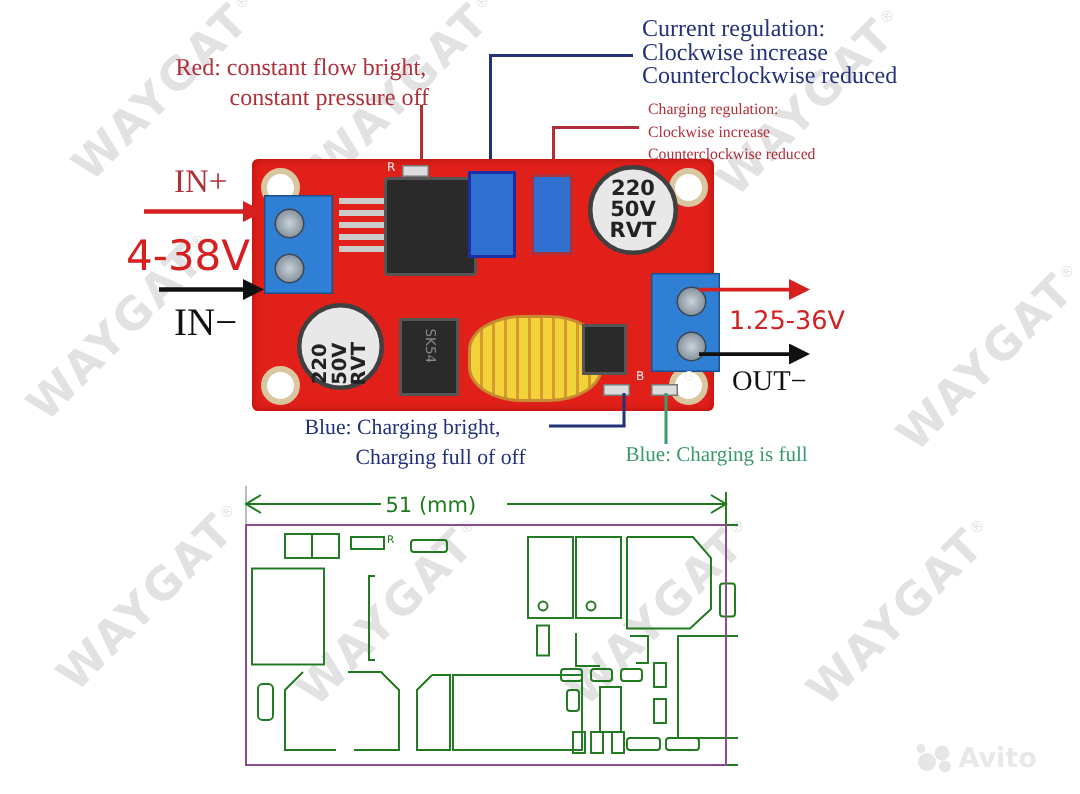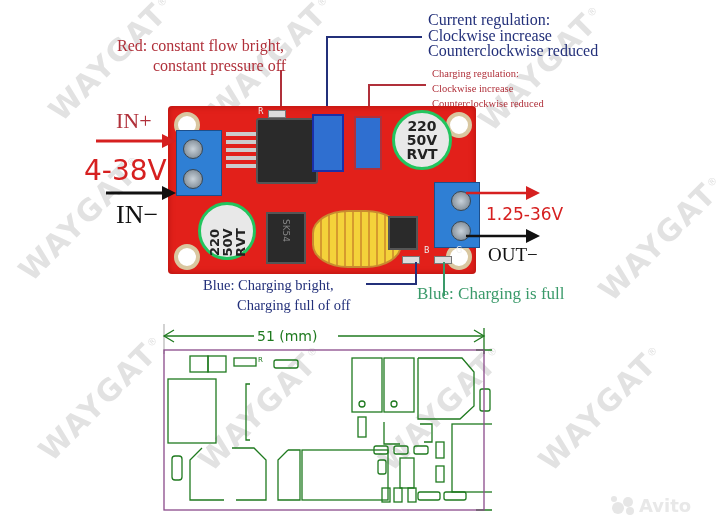--- a/index.html
+++ b/index.html
@@ -9,21 +9,21 @@
   .wm sup { font-size:10px; font-weight:normal; }
   .note { position:absolute; font-family:"Liberation Serif", serif; white-space:nowrap; }
   .red { color:#b0303a; }
   .navy { color:#23307a; }
   .green { color:#3a9a6a; }
   .lbl { position:absolute; font-family:"Liberation Serif", serif; color:#111; white-space:nowrap; }
   .pcb { position:absolute; left:168px; top:106px; width:308px; height:168px; background:#e2201a; border-radius:4px; box-shadow: inset 0 0 6px rgba(120,0,0,.5); }
   .hole { position:absolute; width:18px; height:18px; border-radius:50%; background:#fff; border:4px solid #d9c7a0; }
   .term { position:absolute; background:#2f7fd4; border:1px solid #1c4f8c; }
   .screw { position:absolute; width:18px; height:18px; border-radius:50%; background:radial-gradient(#c9d2da,#6d7a86); border:1px solid #3a4752; }
-  .cap { position:absolute; border-radius:50%; background:#e8e8e8; border:3px solid #22c55e; font-family:"DejaVu Sans", sans-serif; font-weight:bold; color:#222; text-align:center; line-height:1; }
+  .cap { position:absolute; border-radius:50%; background:#e8e8e8; border:3px solid #404040; font-family:"DejaVu Sans", sans-serif; font-weight:bold; color:#222; text-align:center; line-height:1; }
   .chip { position:absolute; background:#2a2a2a; border:2px solid #555; }
   .pot { position:absolute; background:#2f6fd0; }
   .coil { position:absolute; border-radius:40%; background:repeating-linear-gradient(90deg,#f4d23a 0 6px,#d69a2e 6px 8px); border:2px solid #c88a30; }
   .smd { position:absolute; background:#ddd; border:1px solid #777; }
   .line { position:absolute; }
   .draw { position:absolute; left:162px; top:324px; width:330px; height:196px; }
 </style>
 </head>
 <body>
 
@@ -134,21 +134,21 @@
   </svg>
 <div class="lbl" style="left:488px;top:244px;font-size:19px;">OUT−</div>
 
 <div class="line" style="left:415px;top:262px;width:2px;height:22px;background:#23307a;"></div>
 <div class="line" style="left:366px;top:283px;width:51px;height:2px;background:#23307a;"></div>
 <div class="note navy" style="left:203px;top:275px;font-size:14.5px;line-height:20px;">
   <div>Blue: Charging bright,</div>
   <div style="padding-left:34px;">Charging full of off</div>
 </div>
 <div class="line" style="left:443px;top:262px;width:2px;height:34px;background:#3a9a6a;"></div>
-<div class="note green" style="left:417px;top:284px;font-size:17px;">Blue: Charging is full</div>
+<div class="note green" style="left:417px;top:296px;font-size:14px;">Blue: Charging is full</div>
 
 <svg class="draw" viewBox="0 0 330 196">
   <g fill="none" stroke="#1f7a1f" stroke-width="1.3">
 
     <line x1="2" y1="0" x2="2" y2="30" stroke="#bbb"></line>
     <line x1="2" y1="12" x2="92" y2="12"></line>
     <polyline points="12,6 2,12 12,18"></polyline>
     <line x1="176" y1="12" x2="322" y2="12"></line>
     <polyline points="312,6 322,12 312,18"></polyline>
     <line x1="322" y1="4" x2="322" y2="30"></line>

